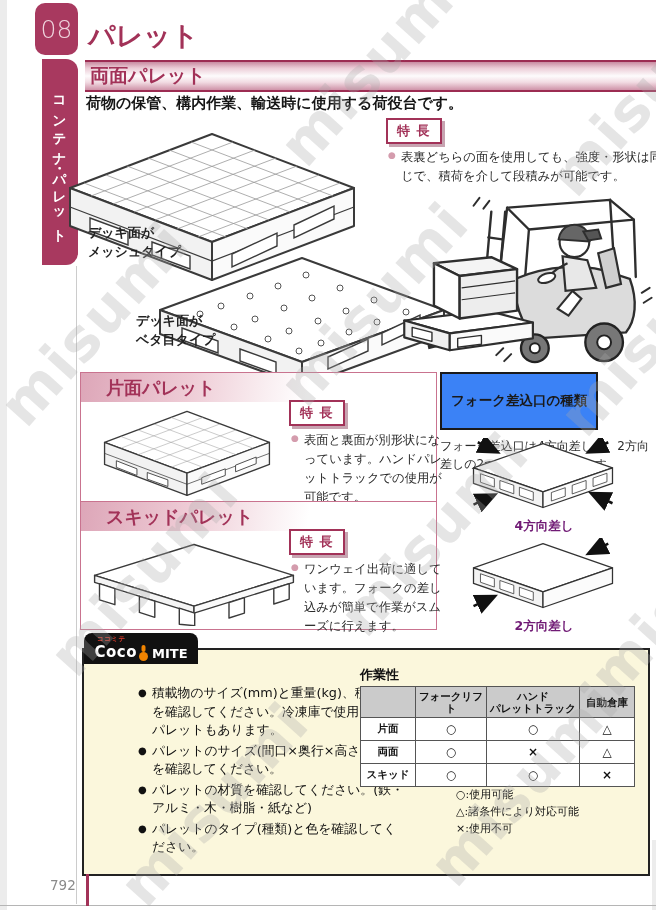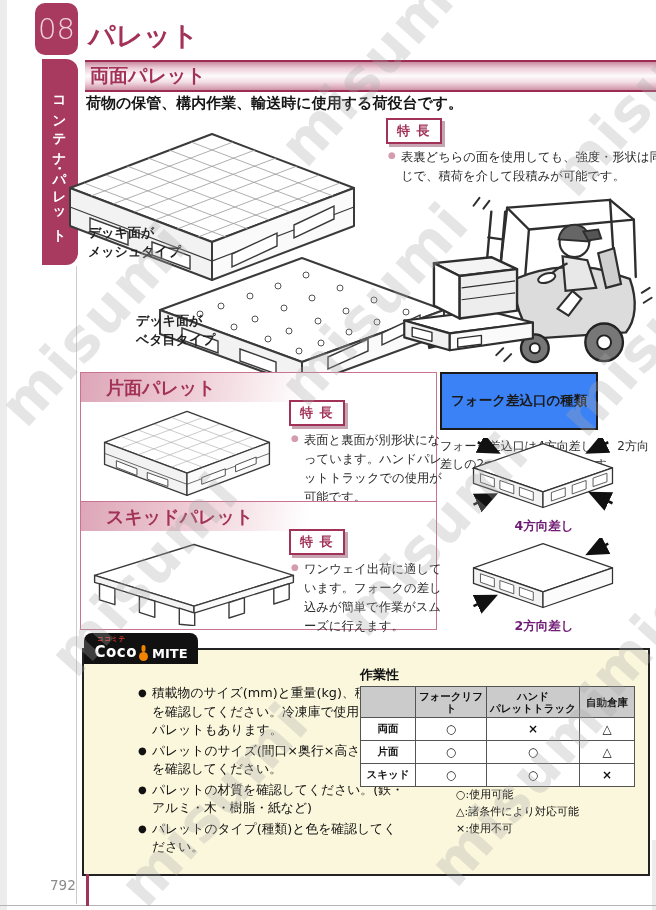--- a/index.html
+++ b/index.html
@@ -8,21 +8,21 @@
   .edge{position:absolute;top:0;left:0;width:7px;height:910px;background:#ececec;}
   .edge-r{position:absolute;top:840px;right:0;width:4px;height:70px;background:#ececec;}
 
   
   .wm-layer{position:absolute;inset:0;pointer-events:none;z-index:6;}
   .wm{position:absolute;font-size:58px;font-weight:700;letter-spacing:2px;
       color:rgba(170,170,170,.30);transform:rotate(-48deg);white-space:nowrap;}
 
   
   .chapter-badge{position:absolute;left:35px;top:3px;width:43px;height:52px;background:#a8395f;
-      border-radius:10px;color:#eed3dc;font-size:29px;font-weight:300;
+      border-radius:10px;color:#eed3dc;font-size:25px;font-weight:300;
       display:flex;align-items:center;justify-content:center;z-index:2;}
   .side-tab{position:absolute;left:42px;top:59px;width:36px;height:206px;background:#a8395f;
       border-radius:0 12px 12px 0;z-index:2;display:flex;align-items:center;justify-content:center;}
   .side-tab span{writing-mode:vertical-rl;color:#fff;font-size:13.5px;font-weight:700;letter-spacing:3px;}
   .side-rule{position:absolute;left:76px;top:266px;width:1px;height:638px;background:#ccc;}
 
   
   .page-title{position:absolute;left:88px;top:18px;font-size:27px;font-weight:800;color:#a23258;z-index:2;}
   .section-band{position:absolute;left:85px;top:60px;width:571px;height:28px;z-index:2;
       background:linear-gradient(to bottom,#c98ba1 0,#eccdd7 22%,#fdfbfc 50%,#f2dce3 72%,#cf93a8 100%);
@@ -381,29 +381,29 @@
         <tr>
           <th class="corner c0"></th>
           <th class="c1">フォークリフト</th>
           <th class="c2">ハンド
 パレットトラック</th>
           <th class="c3">自動倉庫</th>
         </tr>
       </thead>
       <tbody>
         <tr>
+          <th>片面</th>
+          <td>○</td>
+          <td>○</td>
+          <td>△</td>
+        </tr>
+        <tr>
           <th>両面</th>
           <td>○</td>
           <td>×</td>
-          <td>△</td>
-        </tr>
-        <tr>
-          <th>片面</th>
-          <td>○</td>
-          <td>○</td>
           <td>△</td>
         </tr>
         <tr>
           <th>スキッド</th>
           <td>○</td>
           <td>○</td>
           <td>×</td>
         </tr>
       </tbody>
     </table>

